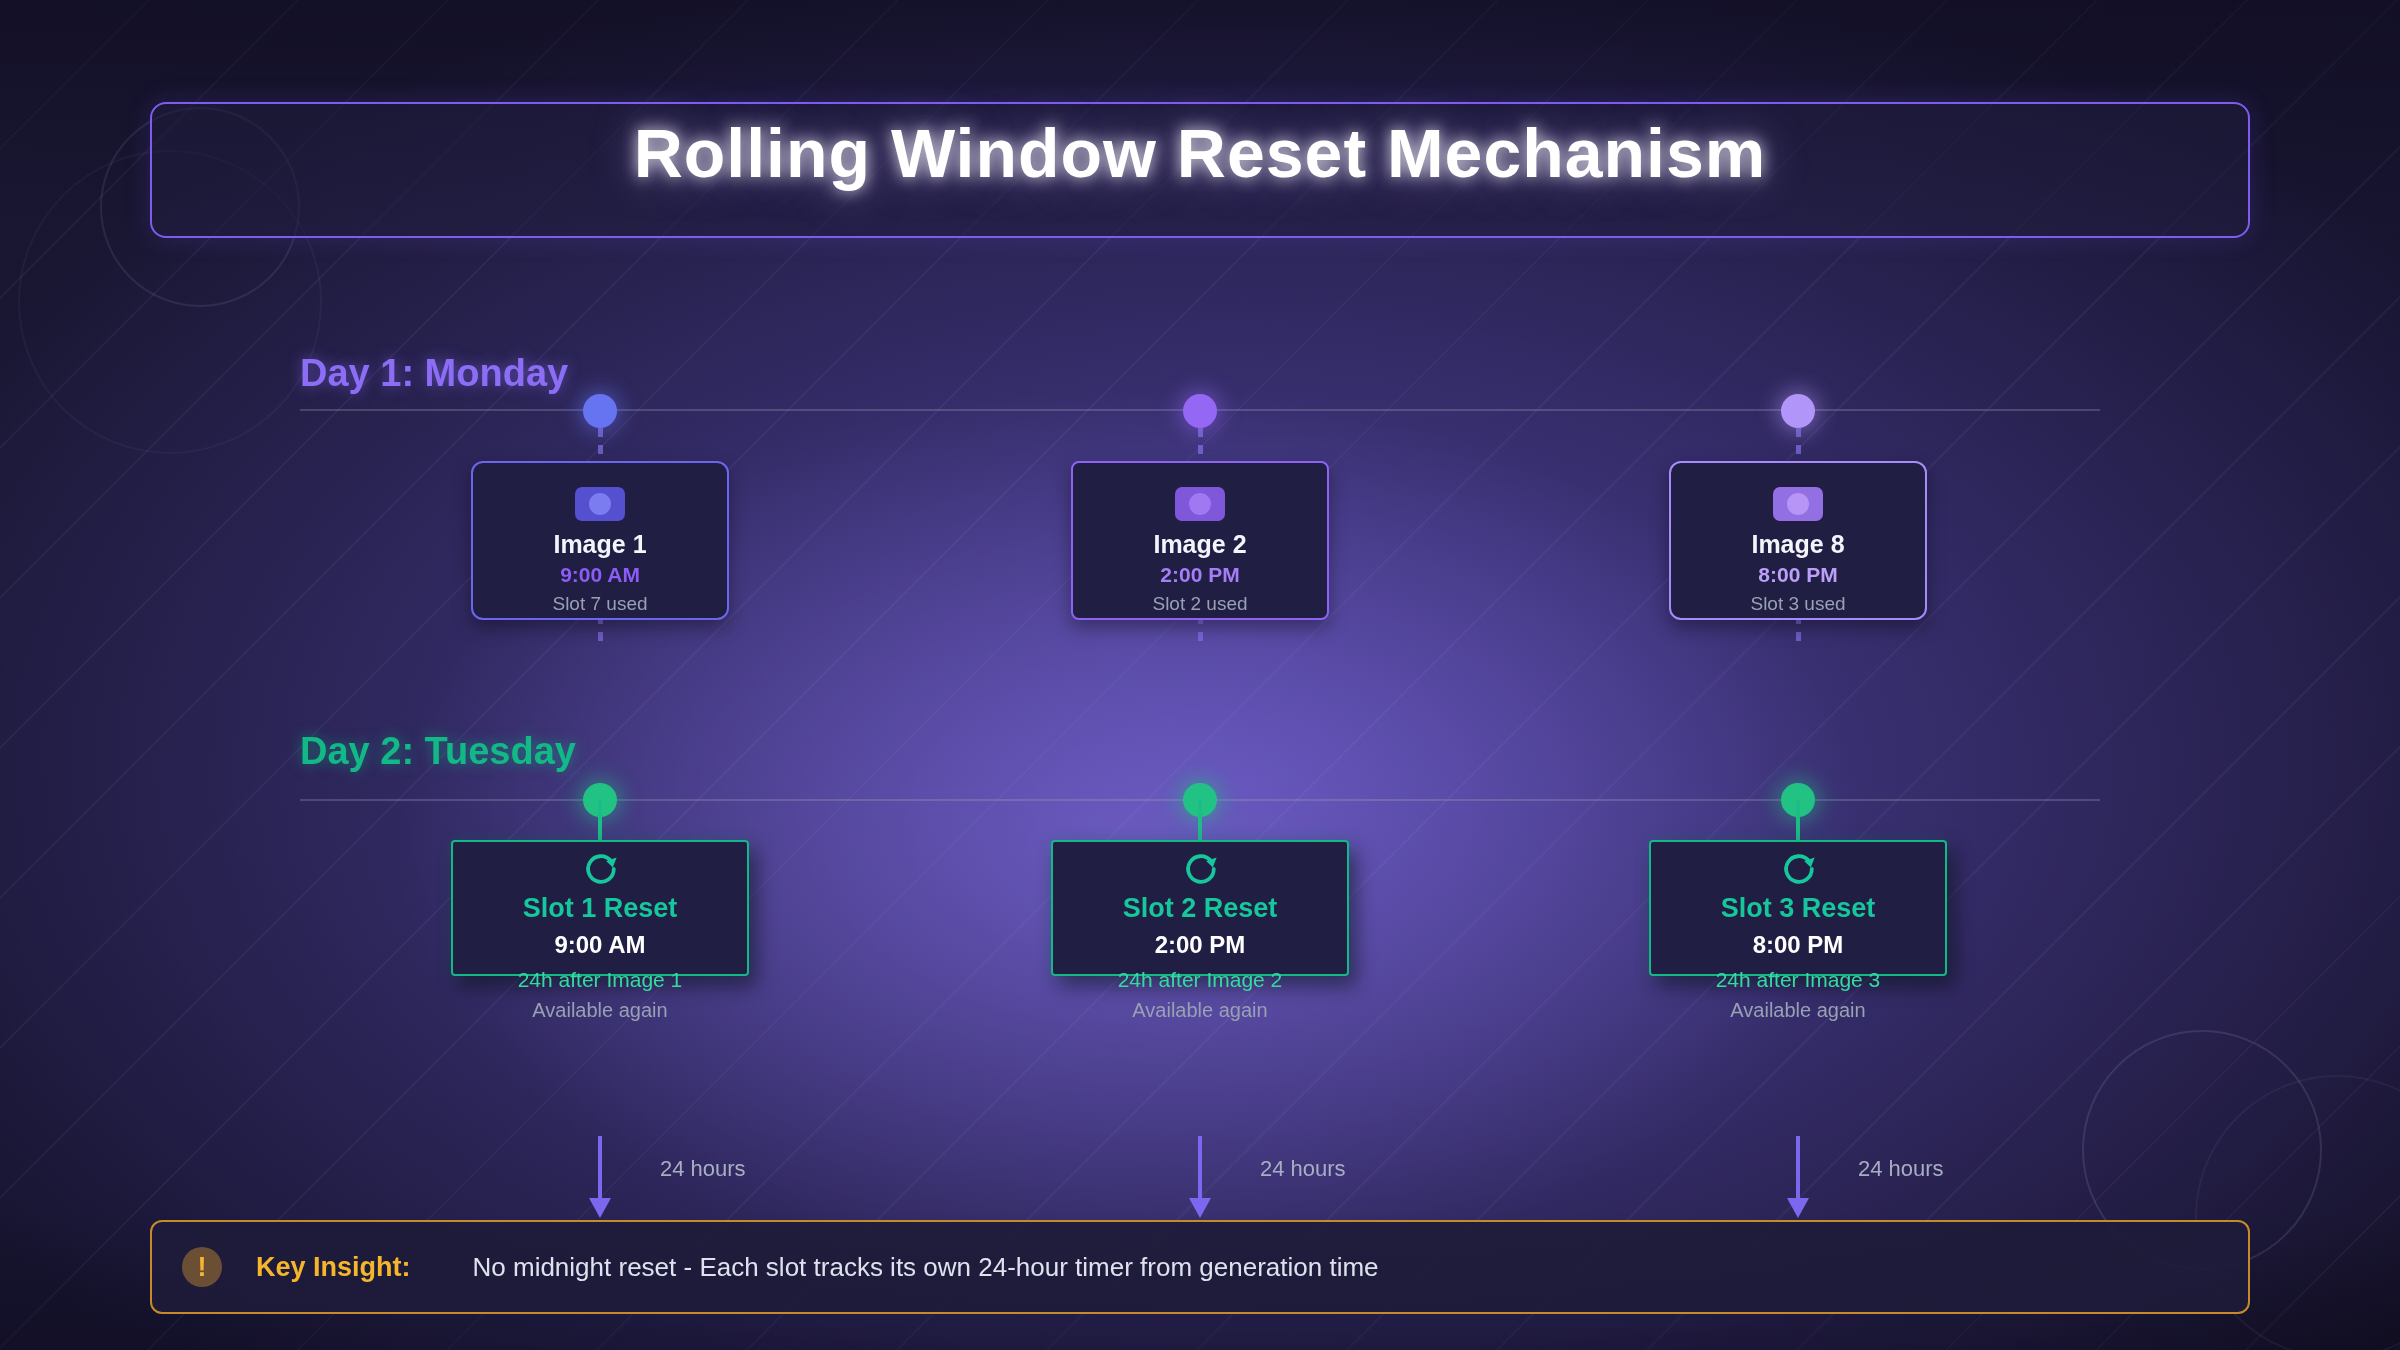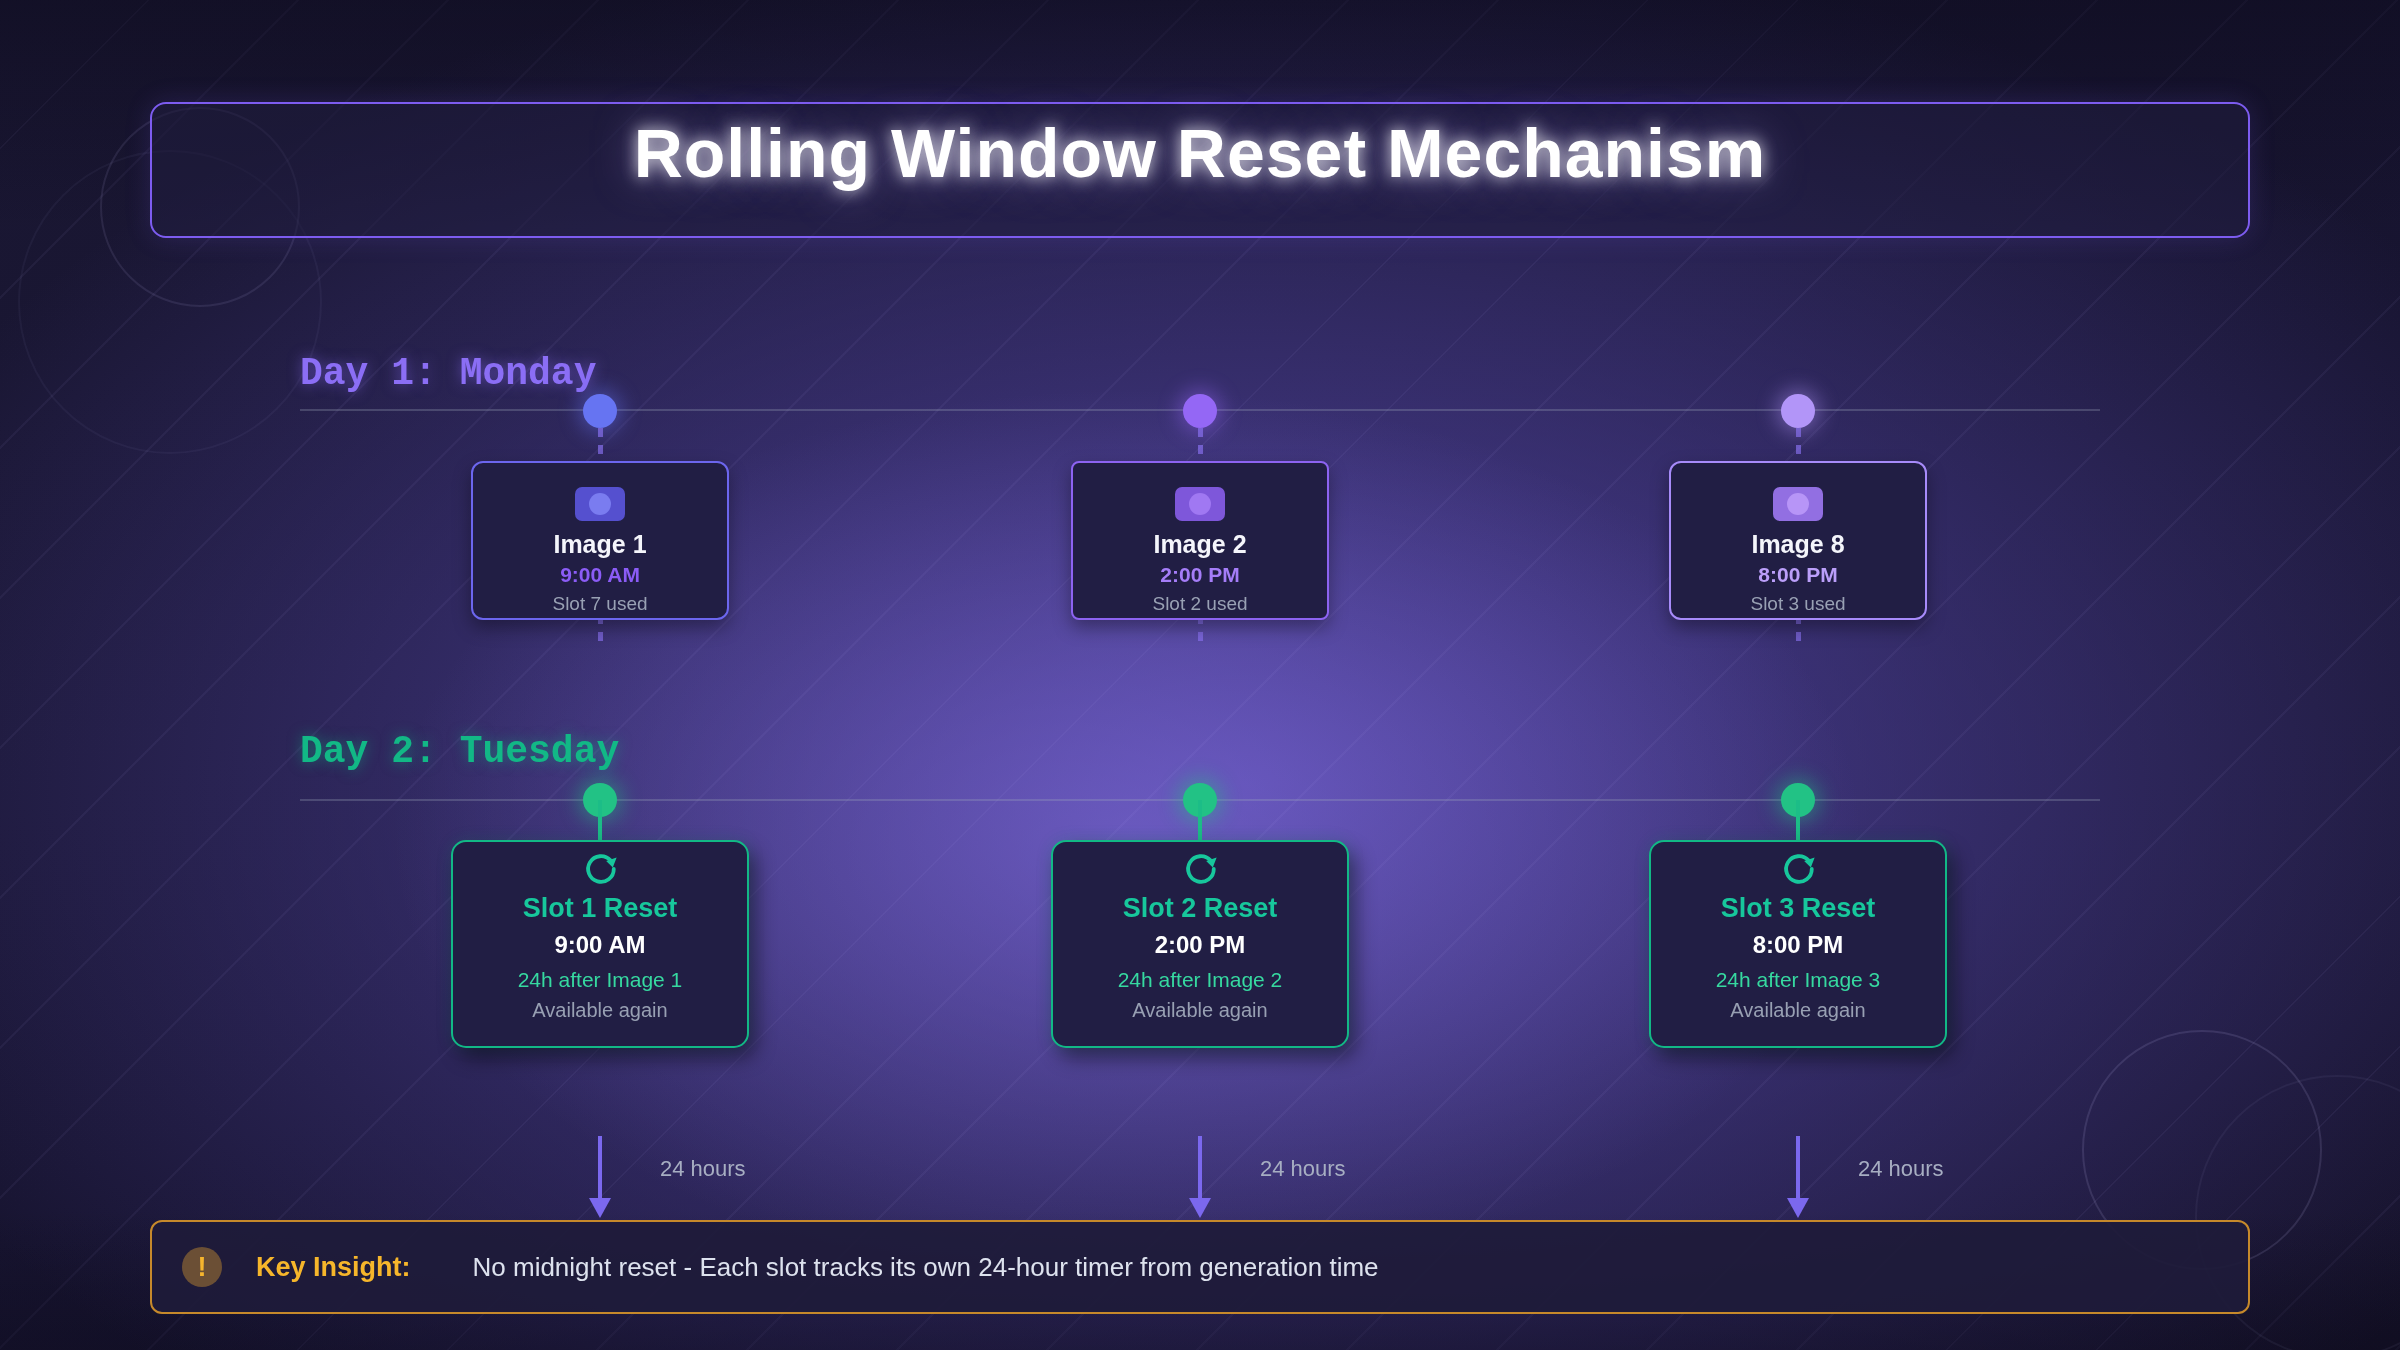--- a/index.html
+++ b/index.html
@@ -30,21 +30,21 @@
     border:2px solid #7d5cf0;border-radius:16px;background:rgba(33,29,64,0.55);
     text-align:center;box-shadow:0 0 26px rgba(124,92,240,0.18);
   }
   .title-box h1{
     margin:10px 0 0 0;font-size:68px;font-weight:800;color:#ffffff;letter-spacing:1px;
     text-shadow:0 0 16px rgba(255,255,255,0.85),0 0 42px rgba(185,165,255,0.55);
   }
   .title-box p{margin:4px 0 0 0;font-size:29px;color:#c9d3ee;}
 
   
-  .day-heading{position:absolute;left:300px;margin:0;font-size:38px;font-weight:bold;font-family:Liberation Mono, monospace;}
+  .day-heading{position:absolute;left:300px;margin:0;font-size:38px;font-weight:bold;}
   .h-day1{top:352px;color:#8b6ef5;text-shadow:0 0 14px rgba(139,110,245,0.55);}
   .h-day2{top:730px;color:#12b886;text-shadow:0 0 14px rgba(18,184,134,0.5);}
   .tl-line{position:absolute;left:300px;width:1800px;height:2px;background:rgba(160,172,190,0.28);}
   .line-day1{top:409px;}
   .line-day2{top:799px;}
 
   .dot{position:absolute;width:34px;height:34px;border-radius:50%;}
   .dot.p1{left:583px;top:394px;background:#6674f2;box-shadow:0 0 20px 5px rgba(102,116,242,0.45);}
   .dot.p2{left:1183px;top:394px;background:#9467f5;box-shadow:0 0 20px 5px rgba(148,103,245,0.45);}
   .dot.p3{left:1781px;top:394px;background:#b295f8;box-shadow:0 0 20px 5px rgba(178,149,248,0.45);}
@@ -73,22 +73,22 @@
   .col1 .img-icon{background:#5550cf;} .col2 .img-icon{background:#7e57da;} .col3 .img-icon{background:#926fe2;}
   .img-dot{width:22px;height:22px;border-radius:50%;display:block;}
   .col1 .img-dot{background:#7a7cf0;} .col2 .img-dot{background:#a078f2;} .col3 .img-dot{background:#b795f7;}
   .pc-title{margin-top:9px;font-size:25px;font-weight:bold;color:#f4f5fb;}
   .pc-time{margin-top:4px;font-size:21px;font-weight:bold;}
   .col1 .pc-time{color:#8b5cf6;} .col2 .pc-time{color:#a57df8;} .col3 .pc-time{color:#bb9ffa;}
   .pc-cap{margin-top:6px;font-size:19px;color:#99a1b4;}
 
   
   .gcard{
-    position:absolute;top:840px;width:298px;height:208px;box-sizing:border-box;z-index:2;
-    background:#211e44;border:2.5px solid #12b886;border-radius:15px;text-align:center;
+    position:absolute;top:840px;width:298px;height:136px;box-sizing:border-box;z-index:2;
+    background:#211e44;border:2.5px solid #12b886;border-radius:4px;text-align:center;
     box-shadow:7px 10px 20px rgba(0,0,0,0.45), 0 0 16px rgba(18,184,134,0.15);
   }
   .gcard.col1{left:451px;} .gcard.col2{left:1051px;} .gcard.col3{left:1649px;}
   .refresh{margin-top:7px;}
   .gc-title{margin-top:2px;font-size:27px;font-weight:bold;color:#17c79c;}
   .gc-time{margin-top:7px;font-size:24px;font-weight:bold;color:#ffffff;}
   .gc-note{margin-top:9px;font-size:21px;color:#36d9a0;}
   .gc-cap{margin-top:7px;font-size:20px;color:#98a0b3;}
 
   

